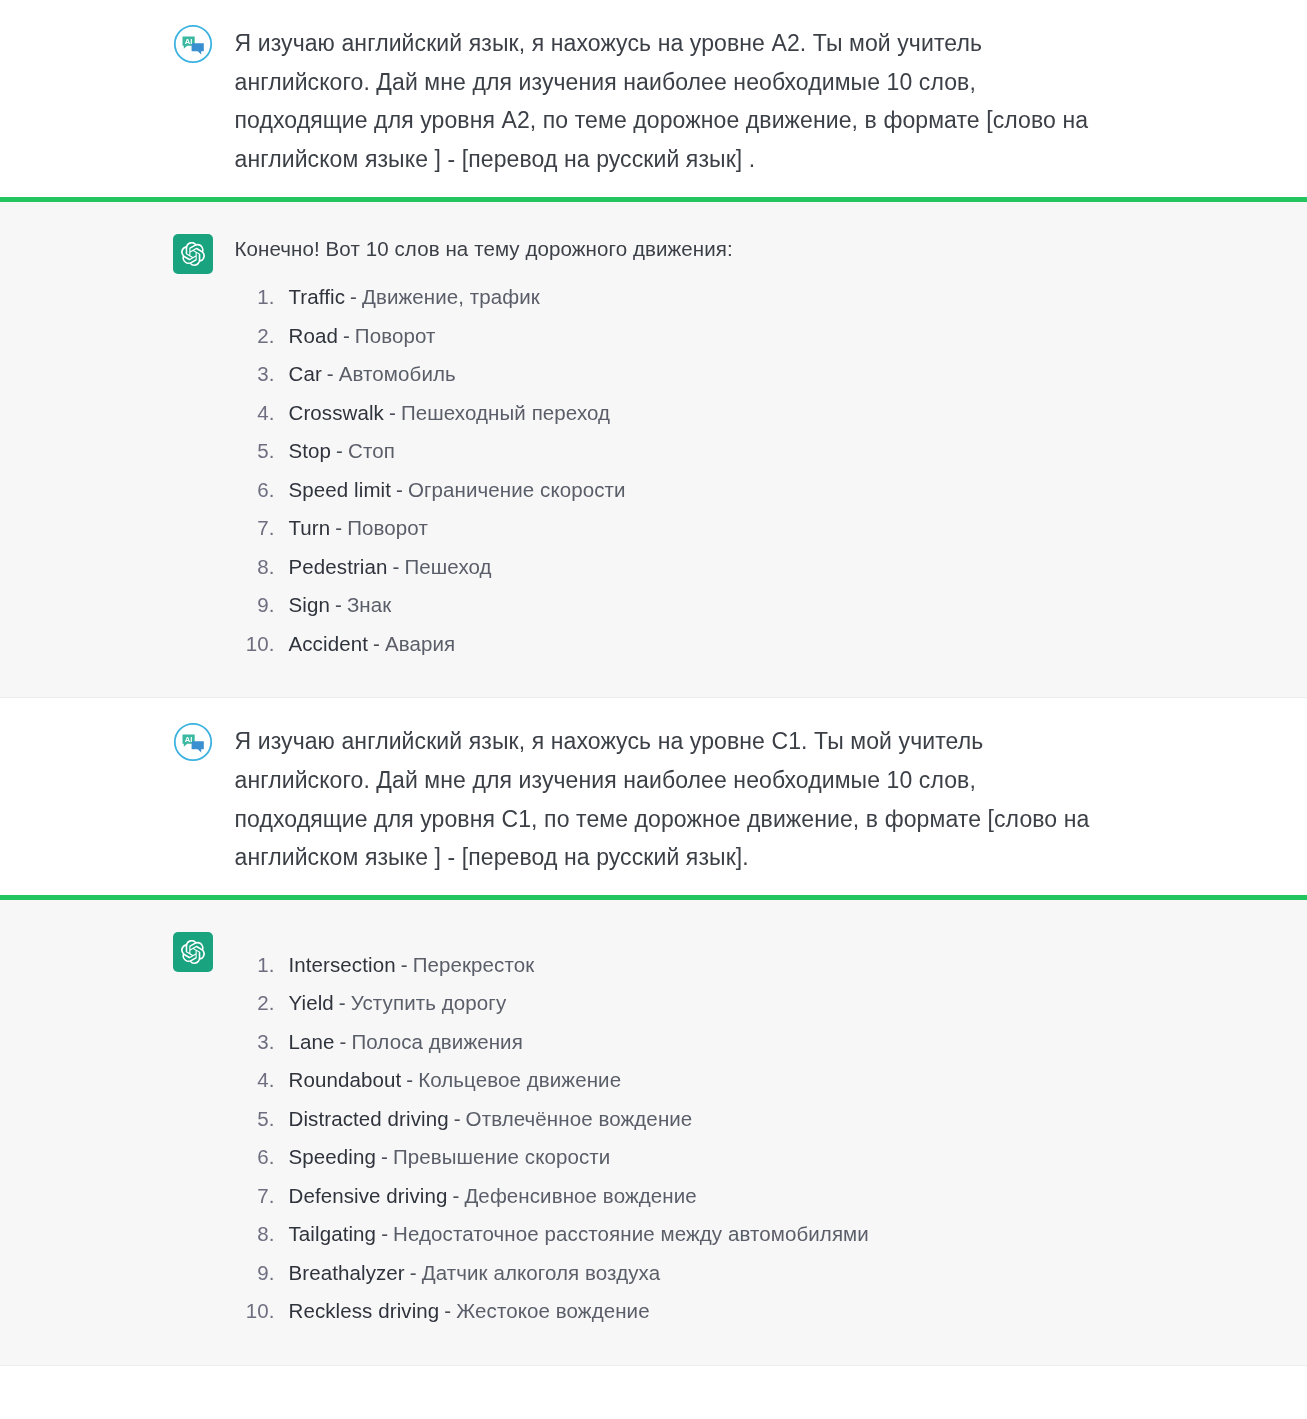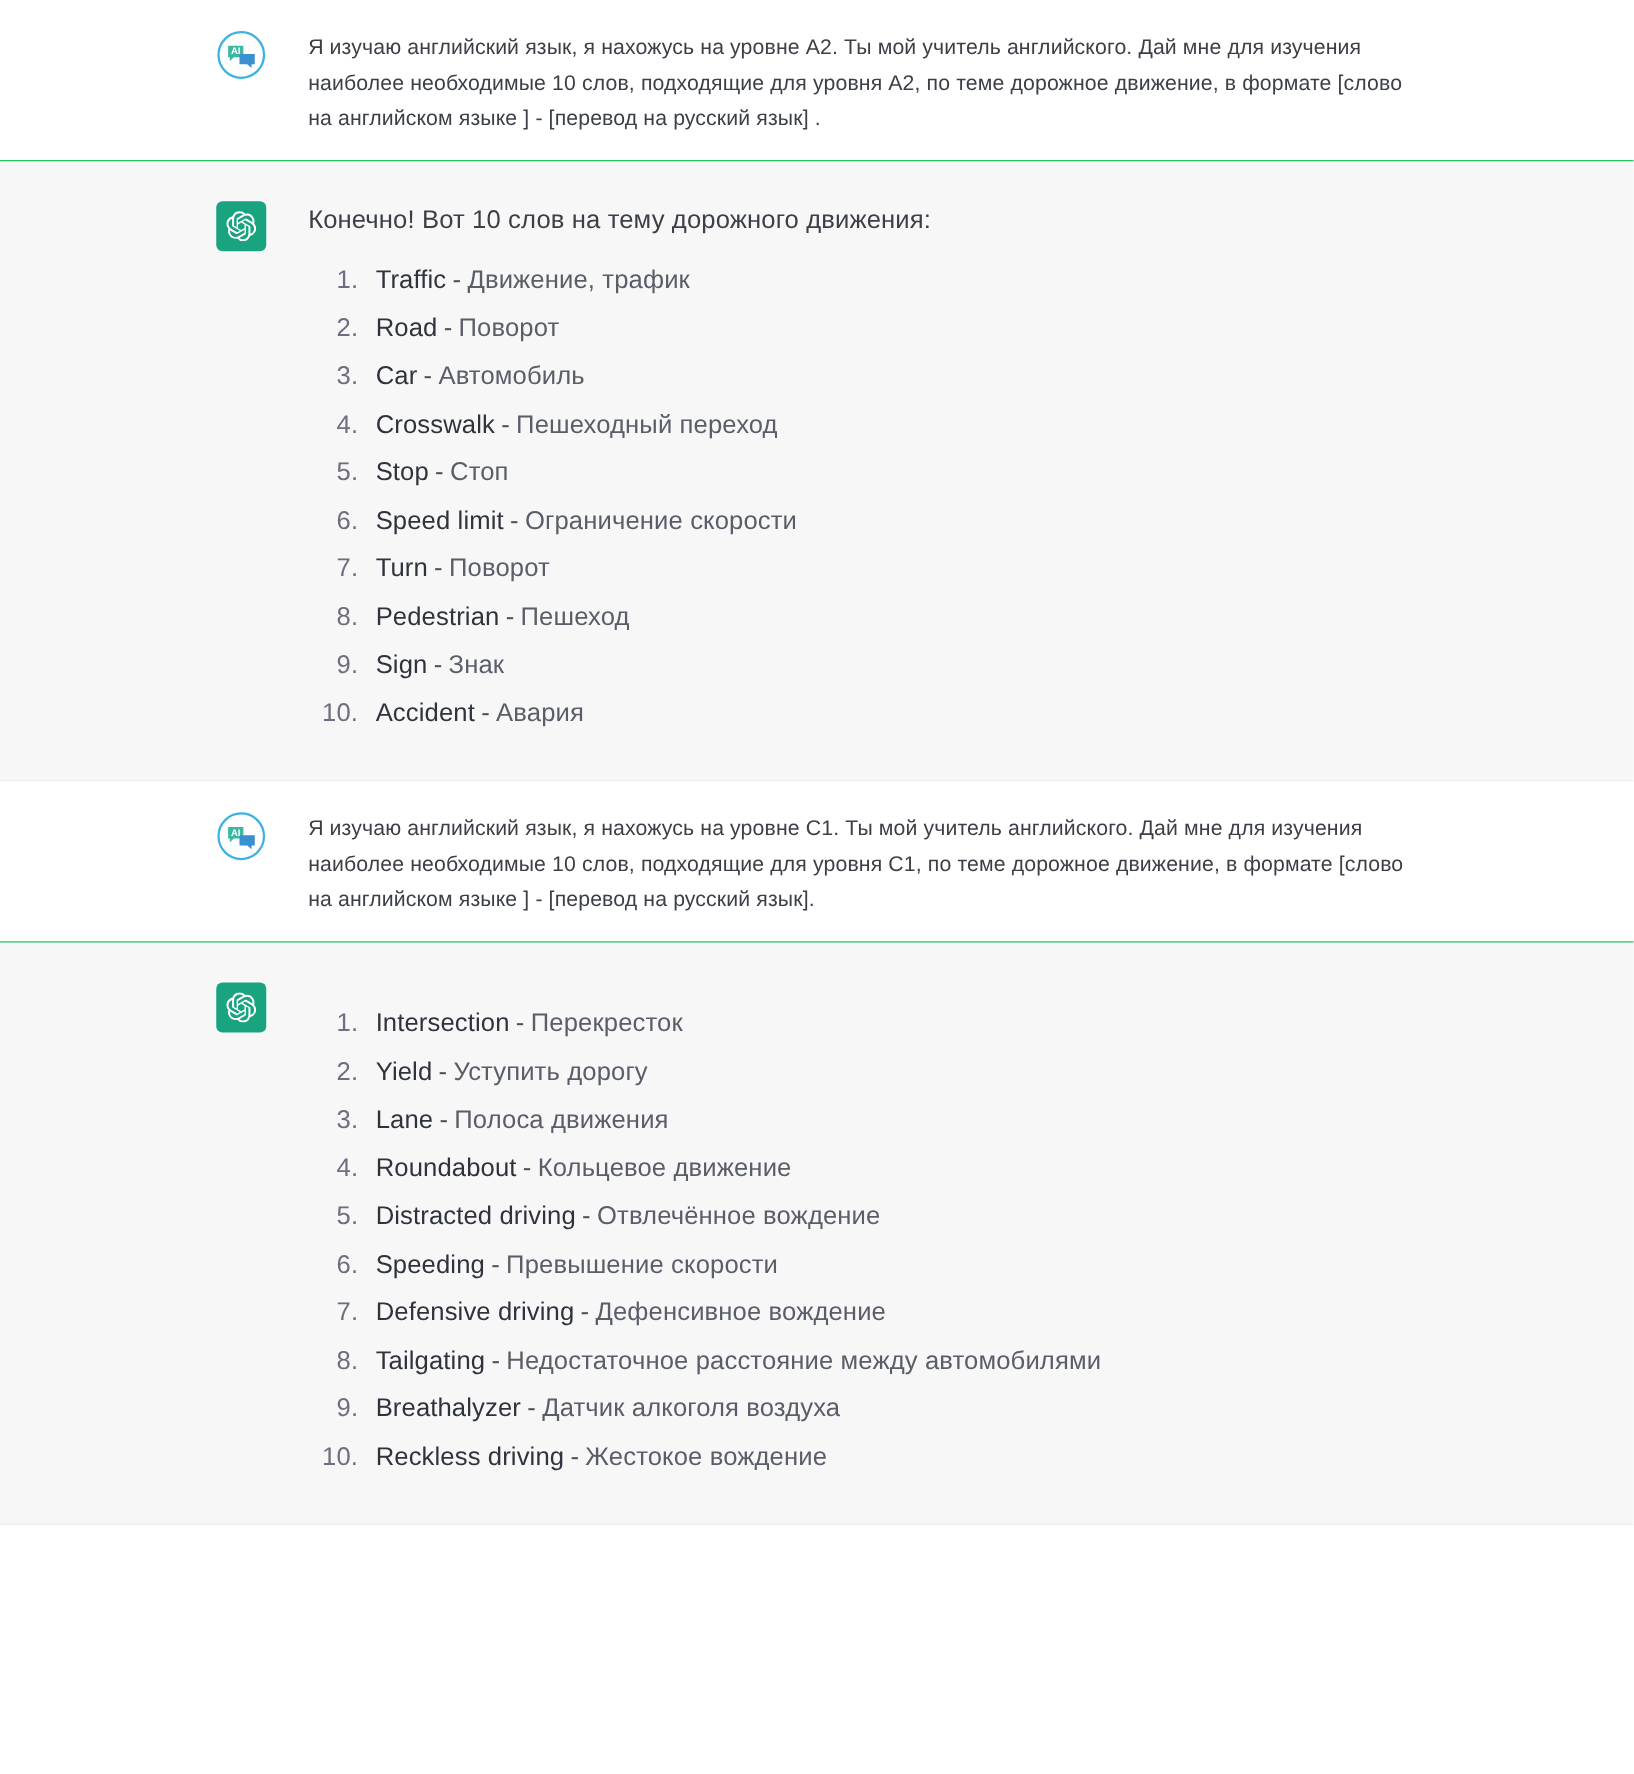--- a/index.html
+++ b/index.html
@@ -25,31 +25,30 @@
 
   
   .turn {
     width: 100%;
   }
   .turn--user {
     background: #ffffff;
   }
   .turn--assistant {
     background: #f7f7f8;
-    border-top: 1px solid #22c55e;
+    border-top: 5px solid #22c55e;
     border-bottom: 1px solid #ececf1;
   }
 
   .turn-inner {
     display: flex;
     align-items: flex-start;
     max-width: 962px;
     margin: 0 auto;
     padding: 0;
-    gap: 12px;
   }
   .turn--user .turn-inner {
     padding: 22px 0 18px 0;
   }
   .turn--assistant .turn-inner {
     padding: 30px 0 34px 0;
   }
 
   
   .avatar {
@@ -73,21 +72,21 @@
 
   
   .msg-body {
     flex: 1 1 auto;
     min-width: 0;
     padding-top: 2px;
   }
 
   .msg-paragraph {
     margin: 0;
-    font-size: 17px;
+    font-size: 23px;
     line-height: 1.68;
     color: #3b3f46;
     letter-spacing: 0.1px;
     font-weight: 400;
     max-width: 880px;
   }
 
   .assistant-heading {
     margin: 0 0 10px 0;
     font-size: 20.5px;

